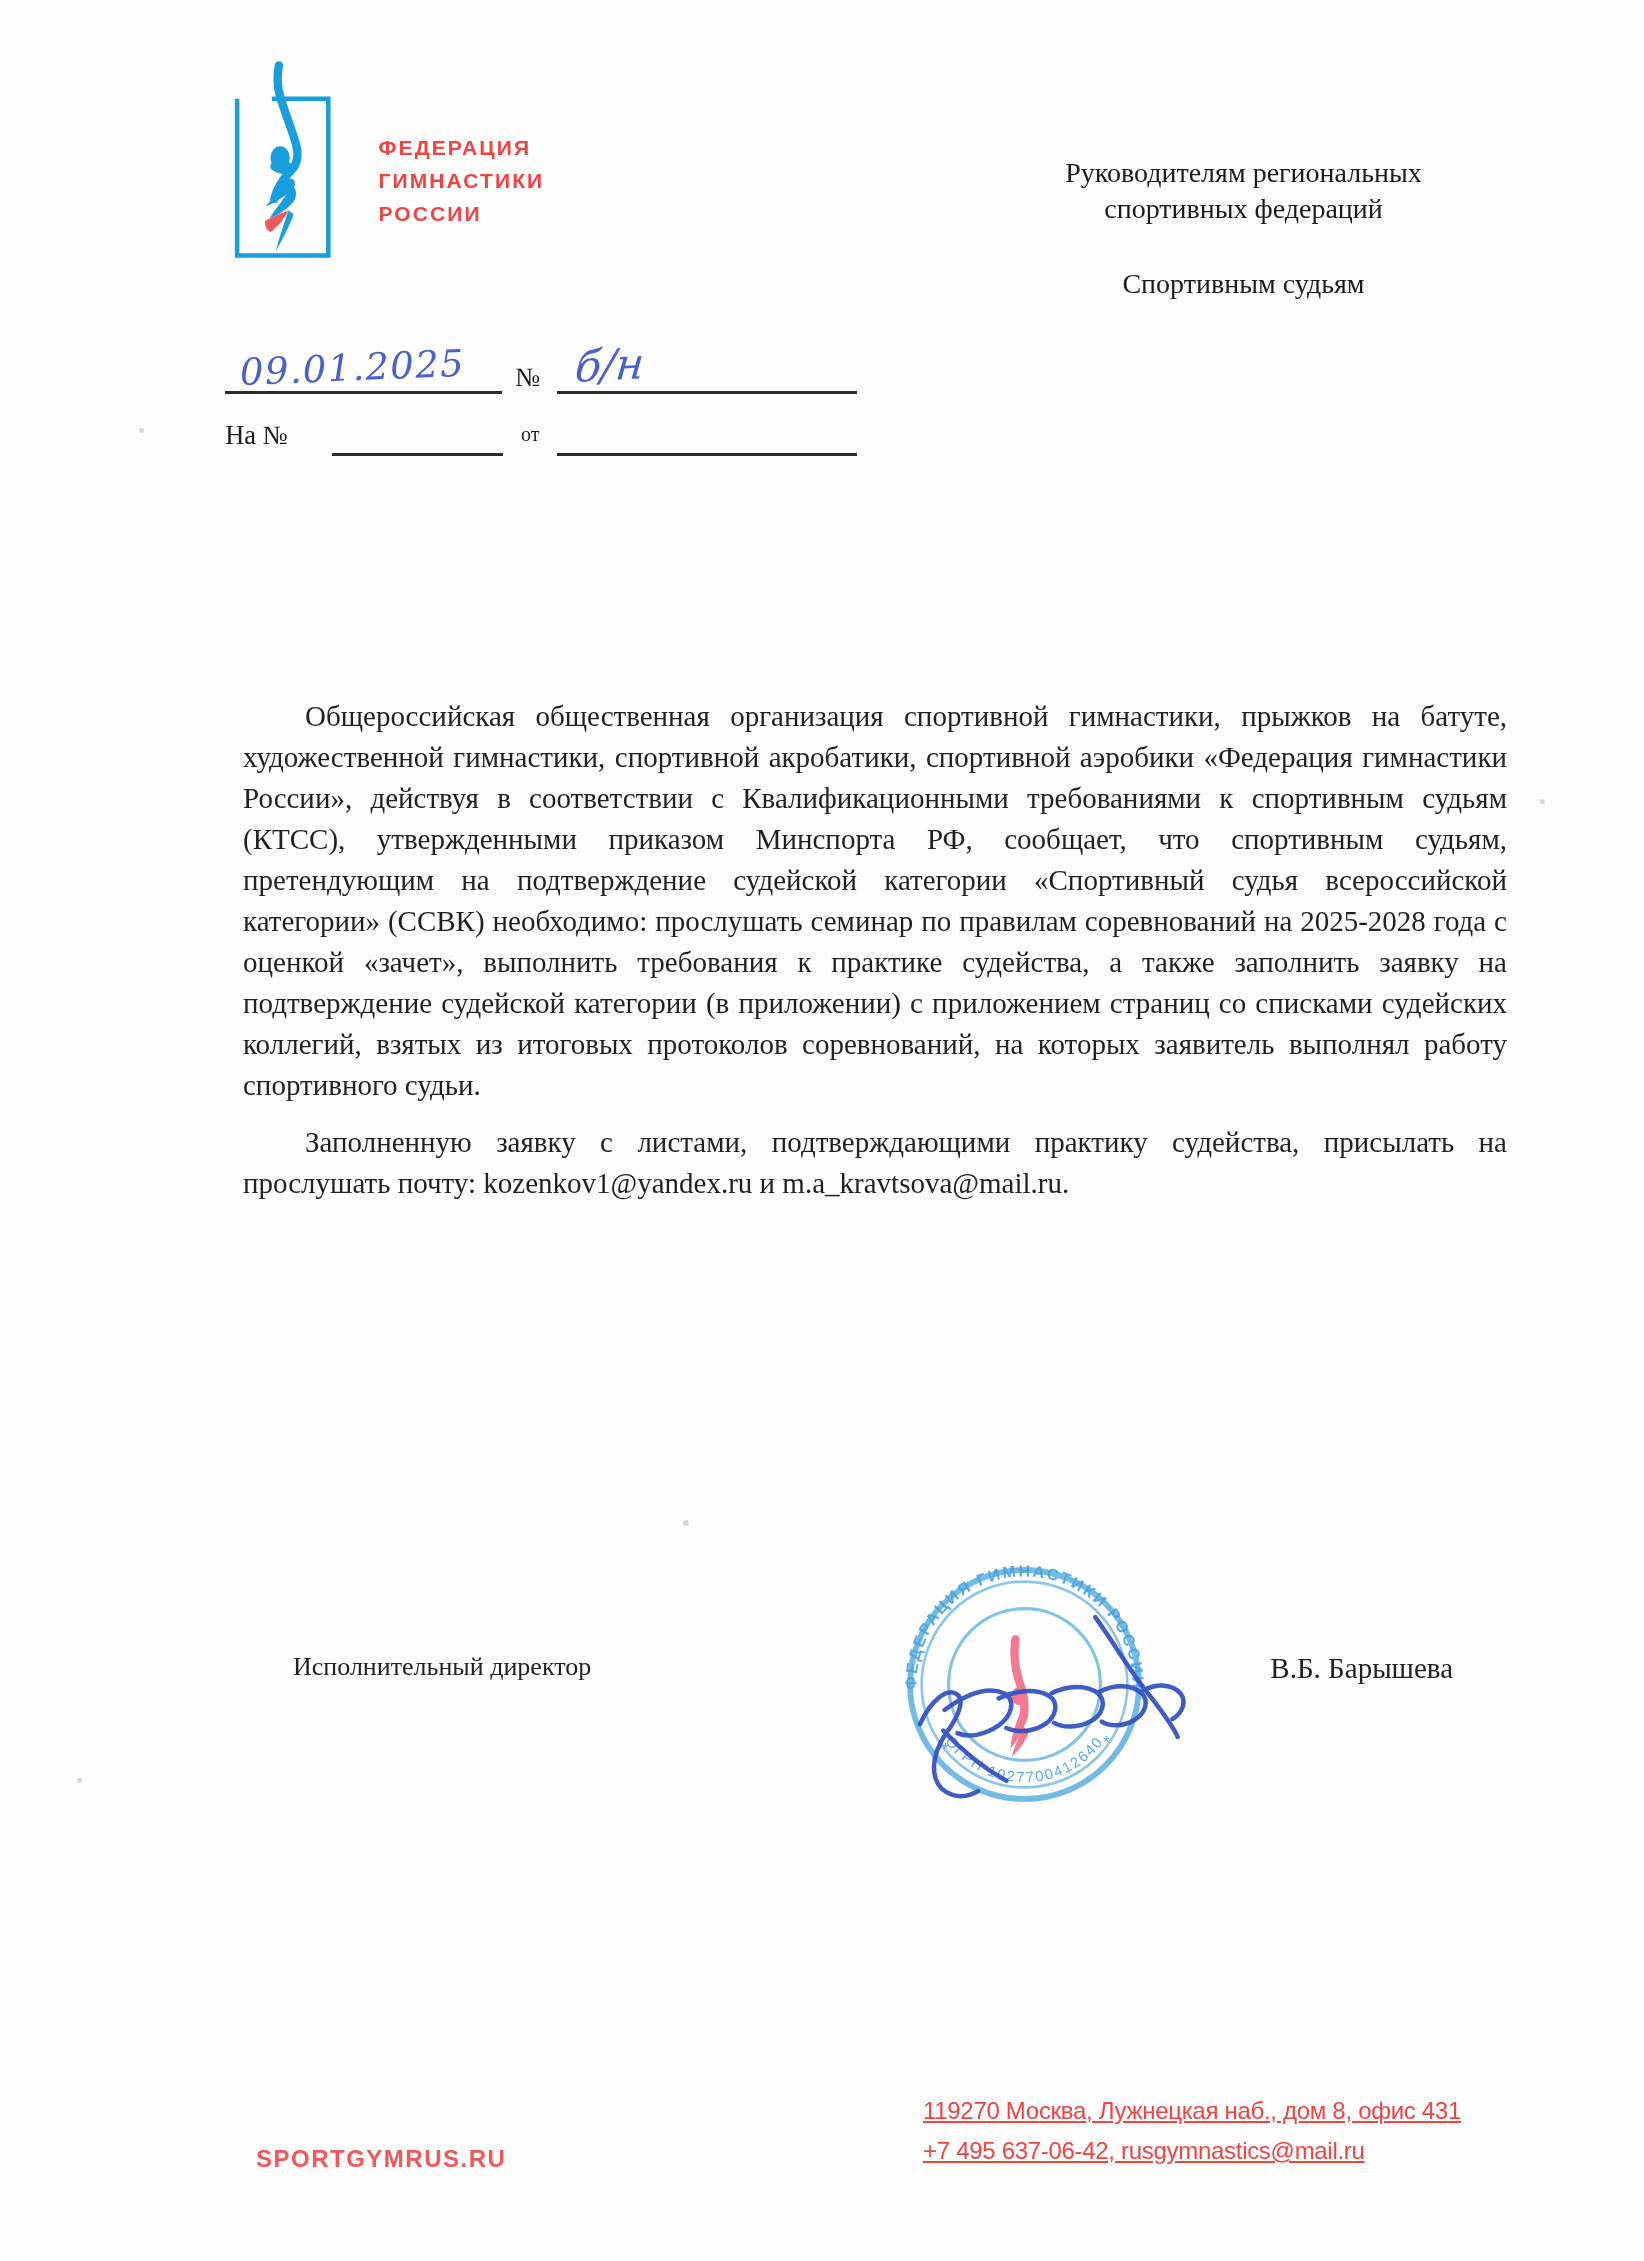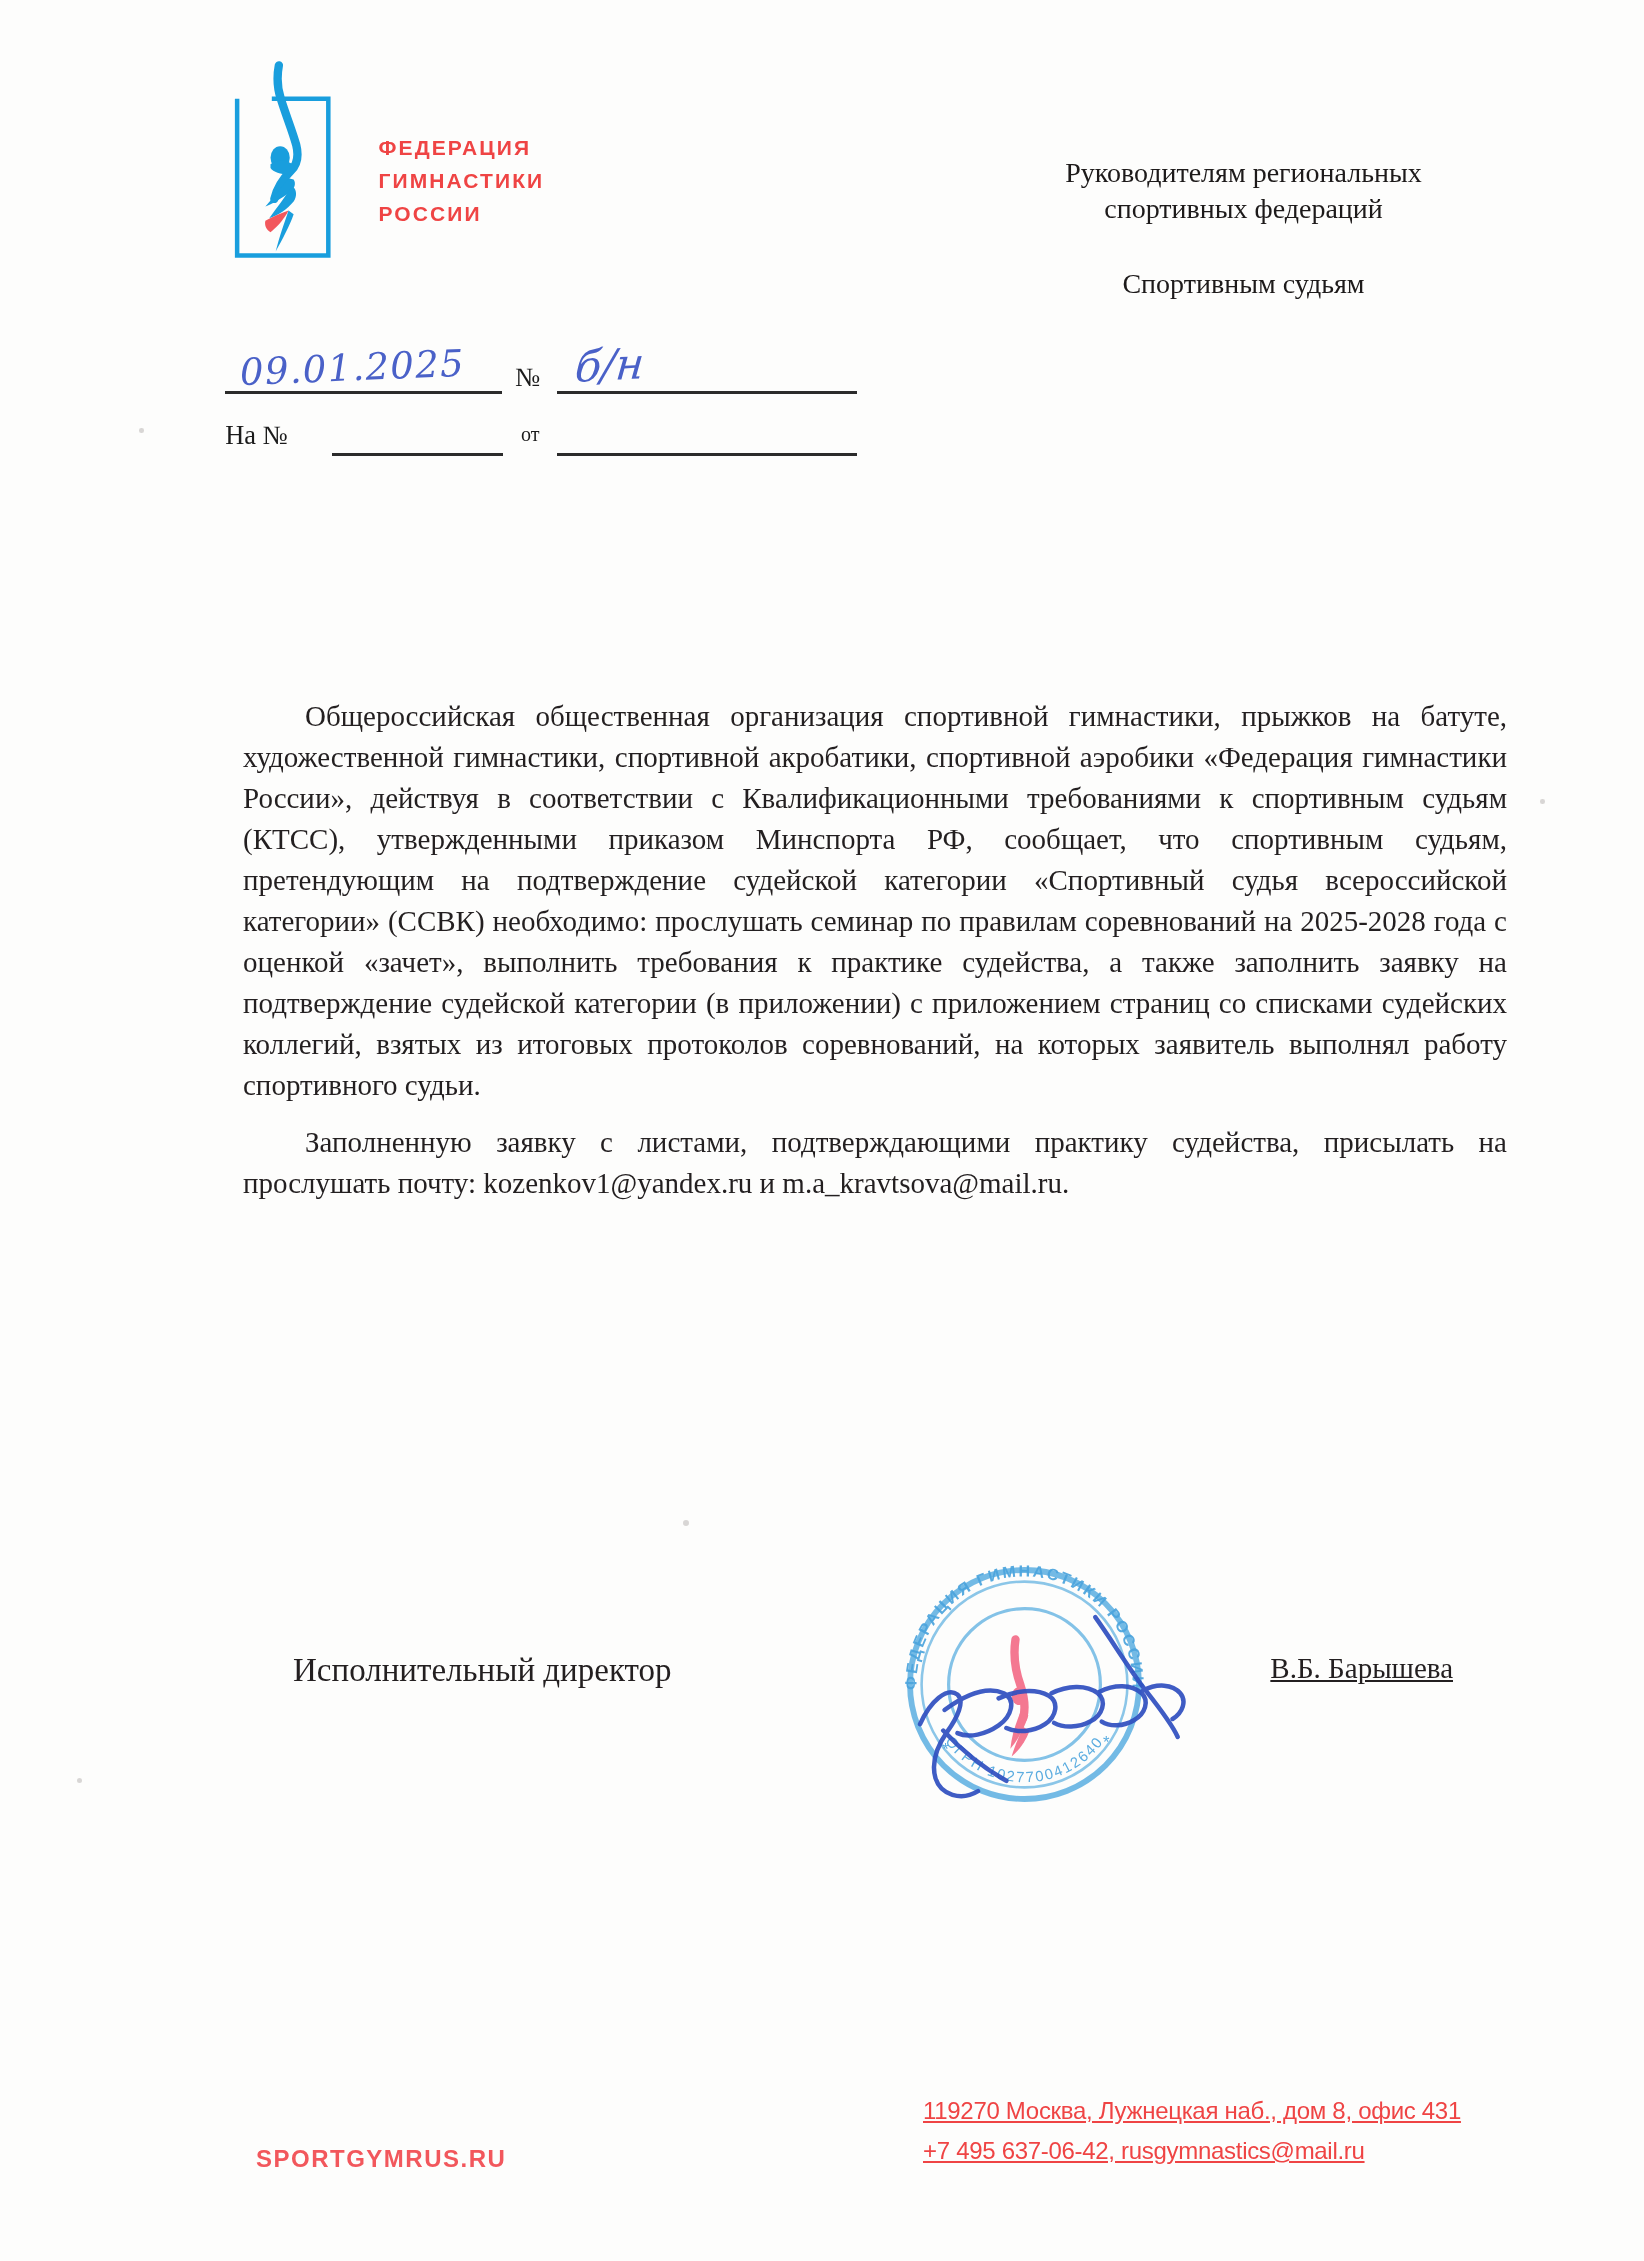--- a/index.html
+++ b/index.html
@@ -141,31 +141,30 @@
   .signature-row {
     position: absolute;
     left: 293px;
     top: 1652px;
     width: 1160px;
     height: 58px;
   }
   .sig-title {
     position: absolute;
     left: 0; top: 0;
-    font-size: 33px;
+    font-size: 26px;
     white-space: nowrap;
     color: #231f20;
   }
   .sig-name {
     position: absolute;
     right: 0; top: 0;
     font-size: 29px;
     white-space: nowrap;
     color: #231f20;
-    text-decoration: underline;
   }
 
   
   .stamp {
     position: absolute;
     left: 883px;
     top: 1543px;
     width: 283px;
     height: 283px;
     pointer-events: none;

